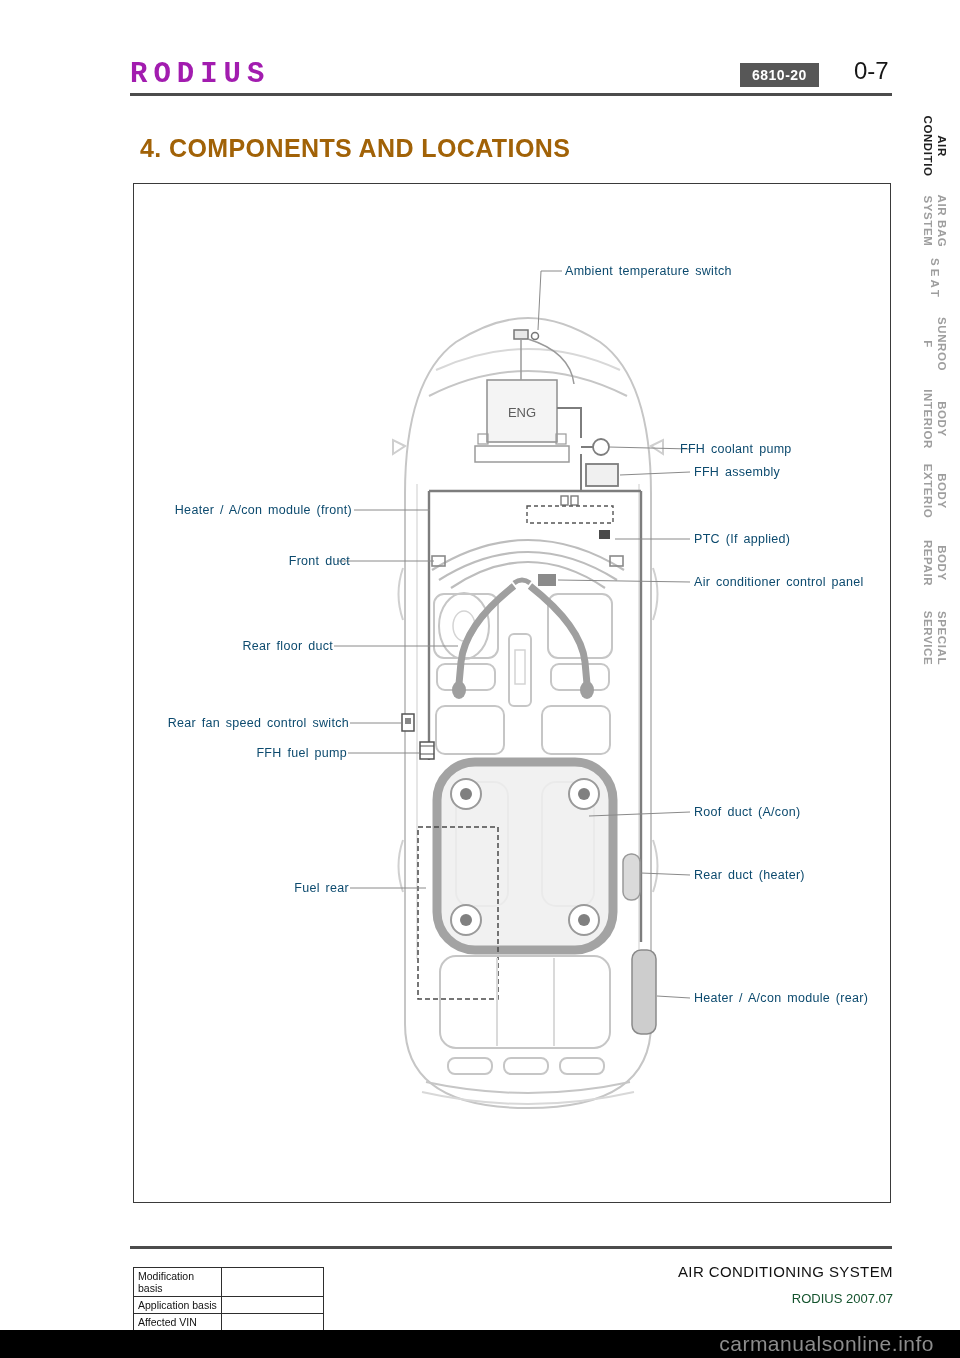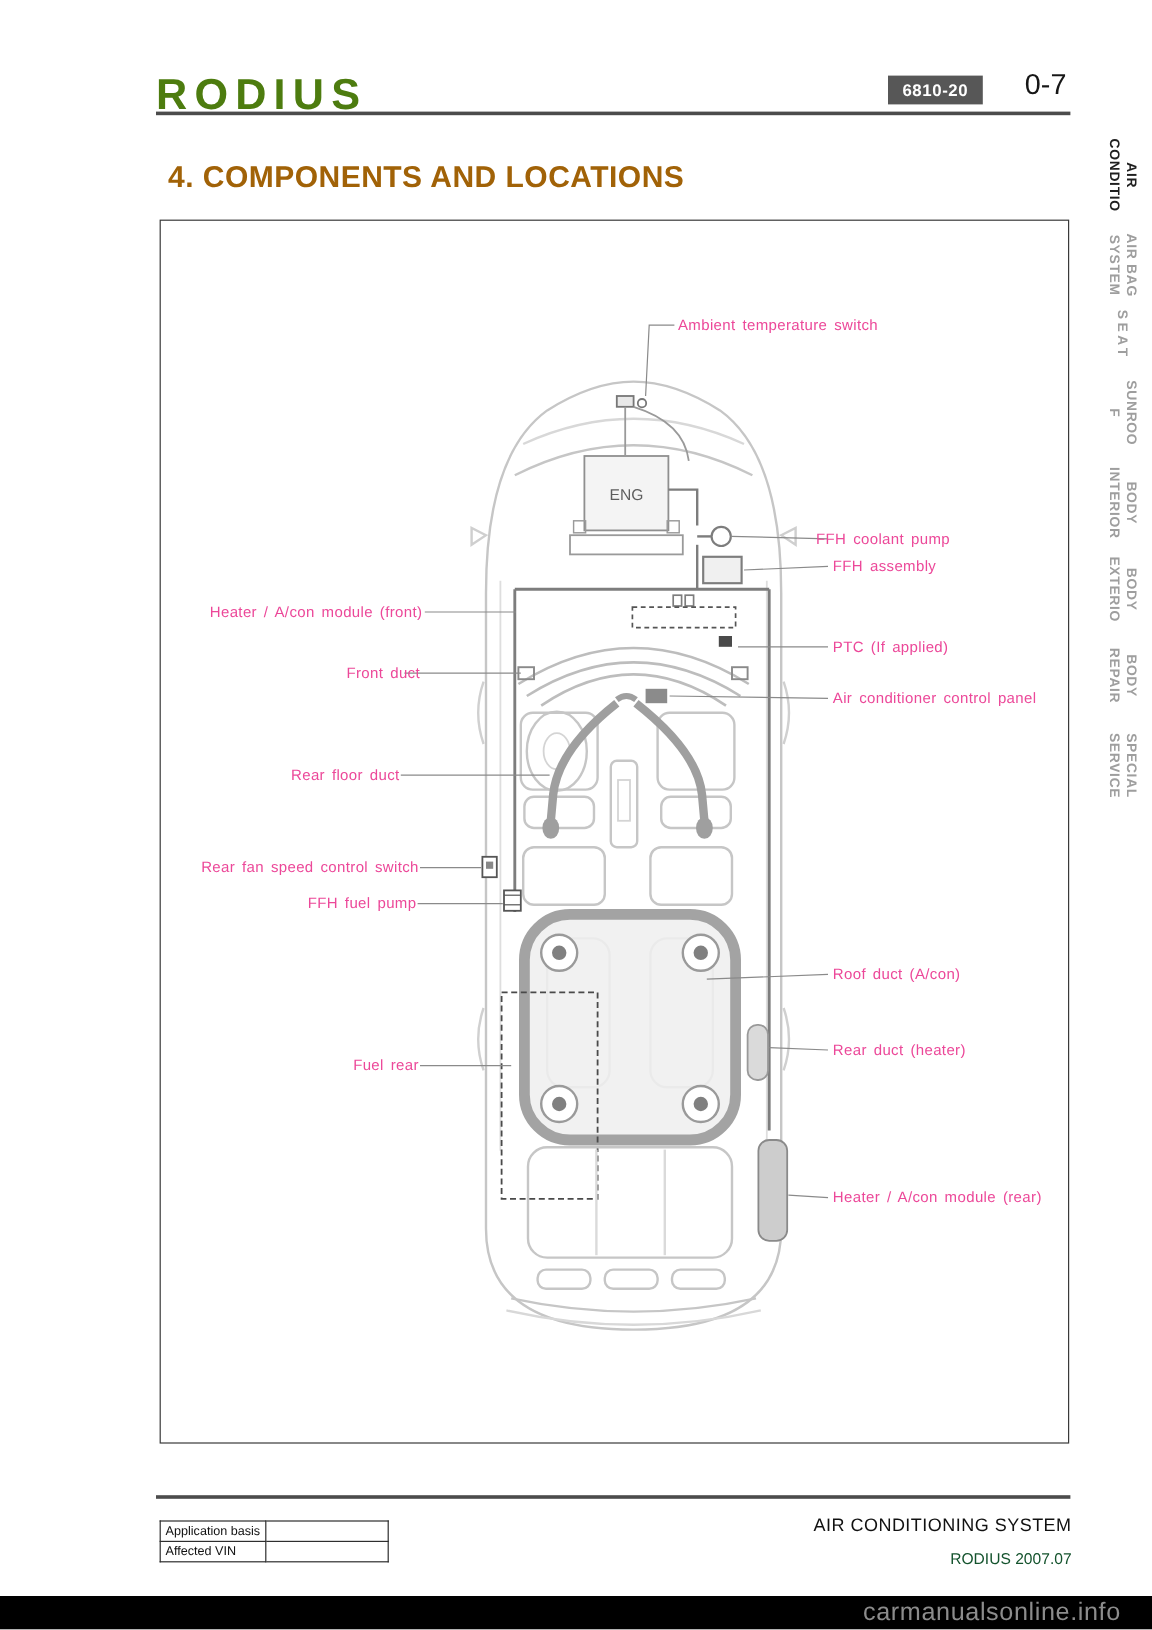--- a/index.html
+++ b/index.html
@@ -1,34 +1,34 @@
 <!DOCTYPE html>
 <html><head>
 <meta charset="utf-8">
 <style>
   * { margin:0; padding:0; box-sizing:border-box; }
   body { font-family:"Liberation Sans", sans-serif; background:#fff; }
   .page { position:relative; width:960px; height:1358px; background:#ffffff; overflow:hidden; }
 
   
-  .logo { position:absolute; left:130px; top:58px; font-family:Liberation Sans, sans-serif;
-          font-size:36px; font-weight:bold; color:#4d7c0f; letter-spacing:6px; }
+  .logo { position:absolute; left:130px; top:58px; font-family:Liberation Mono, monospace;
+          font-size:29px; font-weight:bold; color:#a21caf; letter-spacing:6px; }
   .section-code { position:absolute; left:740px; top:63px; background:#575757; color:#ffffff;
           font-weight:bold; font-size:14px; padding:4px 12px; letter-spacing:0.5px; }
   .page-num { position:absolute; left:854px; top:57px; font-size:24px; color:#161616; }
   .rule-top { position:absolute; left:130px; top:93px; width:762px; height:3px; background:#4c4c4c; }
   .rule-bottom { position:absolute; left:130px; top:1246px; width:762px; height:3px; background:#4c4c4c; }
 
   .page-title { position:absolute; left:140px; top:134px; font-size:25px; font-weight:bold;
           color:#a16207; letter-spacing:0.4px; }
 
   
   .diagram-box { position:absolute; left:133px; top:183px; width:758px; height:1020px;
           border:1px solid #3a3a3a; background:#ffffff; }
-  .dlabel { position:absolute; font-size:12.5px; color:#ec4899; white-space:nowrap;
+  .dlabel { position:absolute; font-size:12.5px; color:#0c4a6e; white-space:nowrap;
           word-spacing:2px; letter-spacing:0.3px; z-index:5; }
 
   
   .tab { position:absolute; height:45px; transform:rotate(90deg); transform-origin:0 0;
          display:flex; flex-direction:column; justify-content:center; align-items:center;
          font-weight:bold; font-size:11.5px; letter-spacing:0.6px; color:#9e9e9e; line-height:1.18; }
   .tab.active { color:#1f1f1f; }
 
   
   .basis-table { position:absolute; left:133px; top:1267px; border-collapse:collapse; }
@@ -250,20 +250,24 @@
   </div>
   <div class="tab" style="left:957px; top:606px; width:64px;">
     <div>SPECIAL</div>
     <div>SERVICE</div>
   </div>
 
   <div class="rule-bottom"></div>
 
   <table class="basis-table">
     <tbody>
+        <tr>
+      <td class="lbl">Modification basis</td>
+      <td class="val"></td>
+    </tr>
     <tr>
       <td class="lbl">Application basis</td>
       <td class="val"></td>
     </tr>
     <tr>
       <td class="lbl">Affected VIN</td>
       <td class="val"></td>
     </tr>
   </tbody>
     </table>

